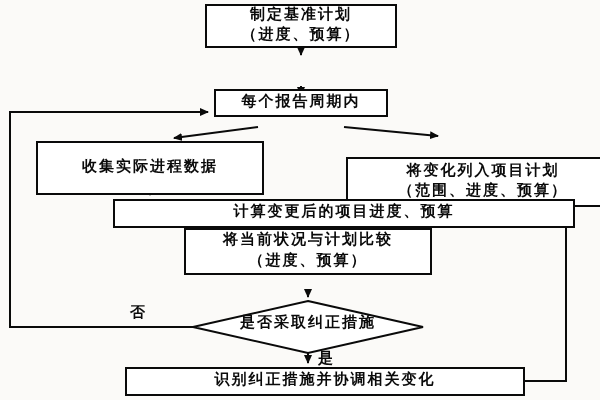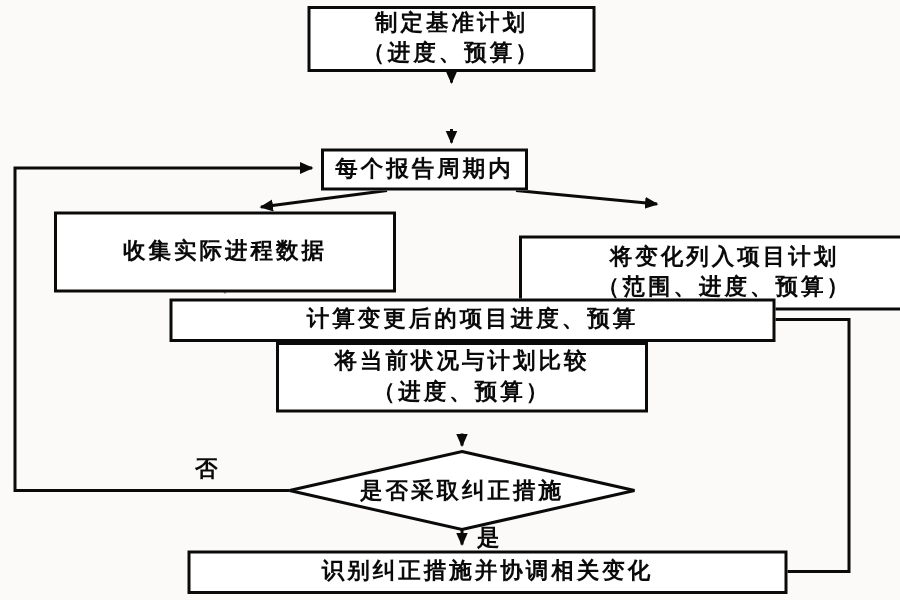--- a/index.html
+++ b/index.html
@@ -1,21 +1,21 @@
 <!DOCTYPE html>
 <html><head>
 <meta charset="utf-8">
 <style>
   html, body { margin: 0; padding: 0; background: #ffffff; }
   .canvas {
     position: relative;
     width: 600px;
     height: 400px;
     background: #fbfaf8;
-    font-family: Liberation Serif, serif;
+    font-family: Liberation Mono, monospace;
     overflow: hidden;
   }
   .svg-layer { position: absolute; left: 0; top: 0; }
   .node {
     position: absolute;
     box-sizing: border-box;
     border: 2px solid #0a0a0a;
     background: #ffffff;
     display: flex;
     flex-direction: column;
@@ -24,21 +24,20 @@
     font-weight: bold;
     color: #0a0a0a;
     text-align: center;
     font-size: 15px;
     line-height: 1.35;
     letter-spacing: 2px;
   }
   .diamond-label {
     position: absolute;
     display: flex;
-    align-items: center;
     justify-content: center;
     font-weight: bold;
     font-size: 15px;
     letter-spacing: 2px;
     color: #0a0a0a;
   }
   .edge-label {
     position: absolute;
     font-weight: bold;
     font-size: 15px;
@@ -71,34 +70,34 @@
       <polygon points="308,301 423,327 308,353 193,327" fill="#ffffff"></polygon>
     </g>
   </svg>
 
   <div class="node" style="left:205px; top:4px; width:192px; height:44px">
     <span>制定基准计划</span>
     <span>（进度、预算）</span>
   </div>
 
 
-  <div class="node" style="left:214px; top:99px; width:138px; height:28px">
+  <div class="node" style="left:214px; top:89px; width:174px; height:28px">
     <span>每个报告周期内</span>
   </div>
 
   <div class="node" style="left:36px; top:141px; width:228px; height:54px">
     <span>收集实际进程数据</span>
   </div>
 
   <div class="node" style="left:346px; top:157px; width:274px; height:50px">
     <span>将变化列入项目计划</span>
     <span>（范围、进度、预算）</span>
   </div>
 
-  <div class="node" style="left:113px; top:199px; width:404px; height:29px">
+  <div class="node" style="left:113px; top:199px; width:462px; height:29px">
     <span>计算变更后的项目进度、预算</span>
   </div>
 
   <div class="node" style="left:184px; top:228px; width:248px; height:47px">
     <span>将当前状况与计划比较</span>
     <span>（进度、预算）</span>
   </div>
 
   <div class="diamond-label" style="left:193px; top:313px; width:230px; height:28px">
     <span>是否采取纠正措施</span>

